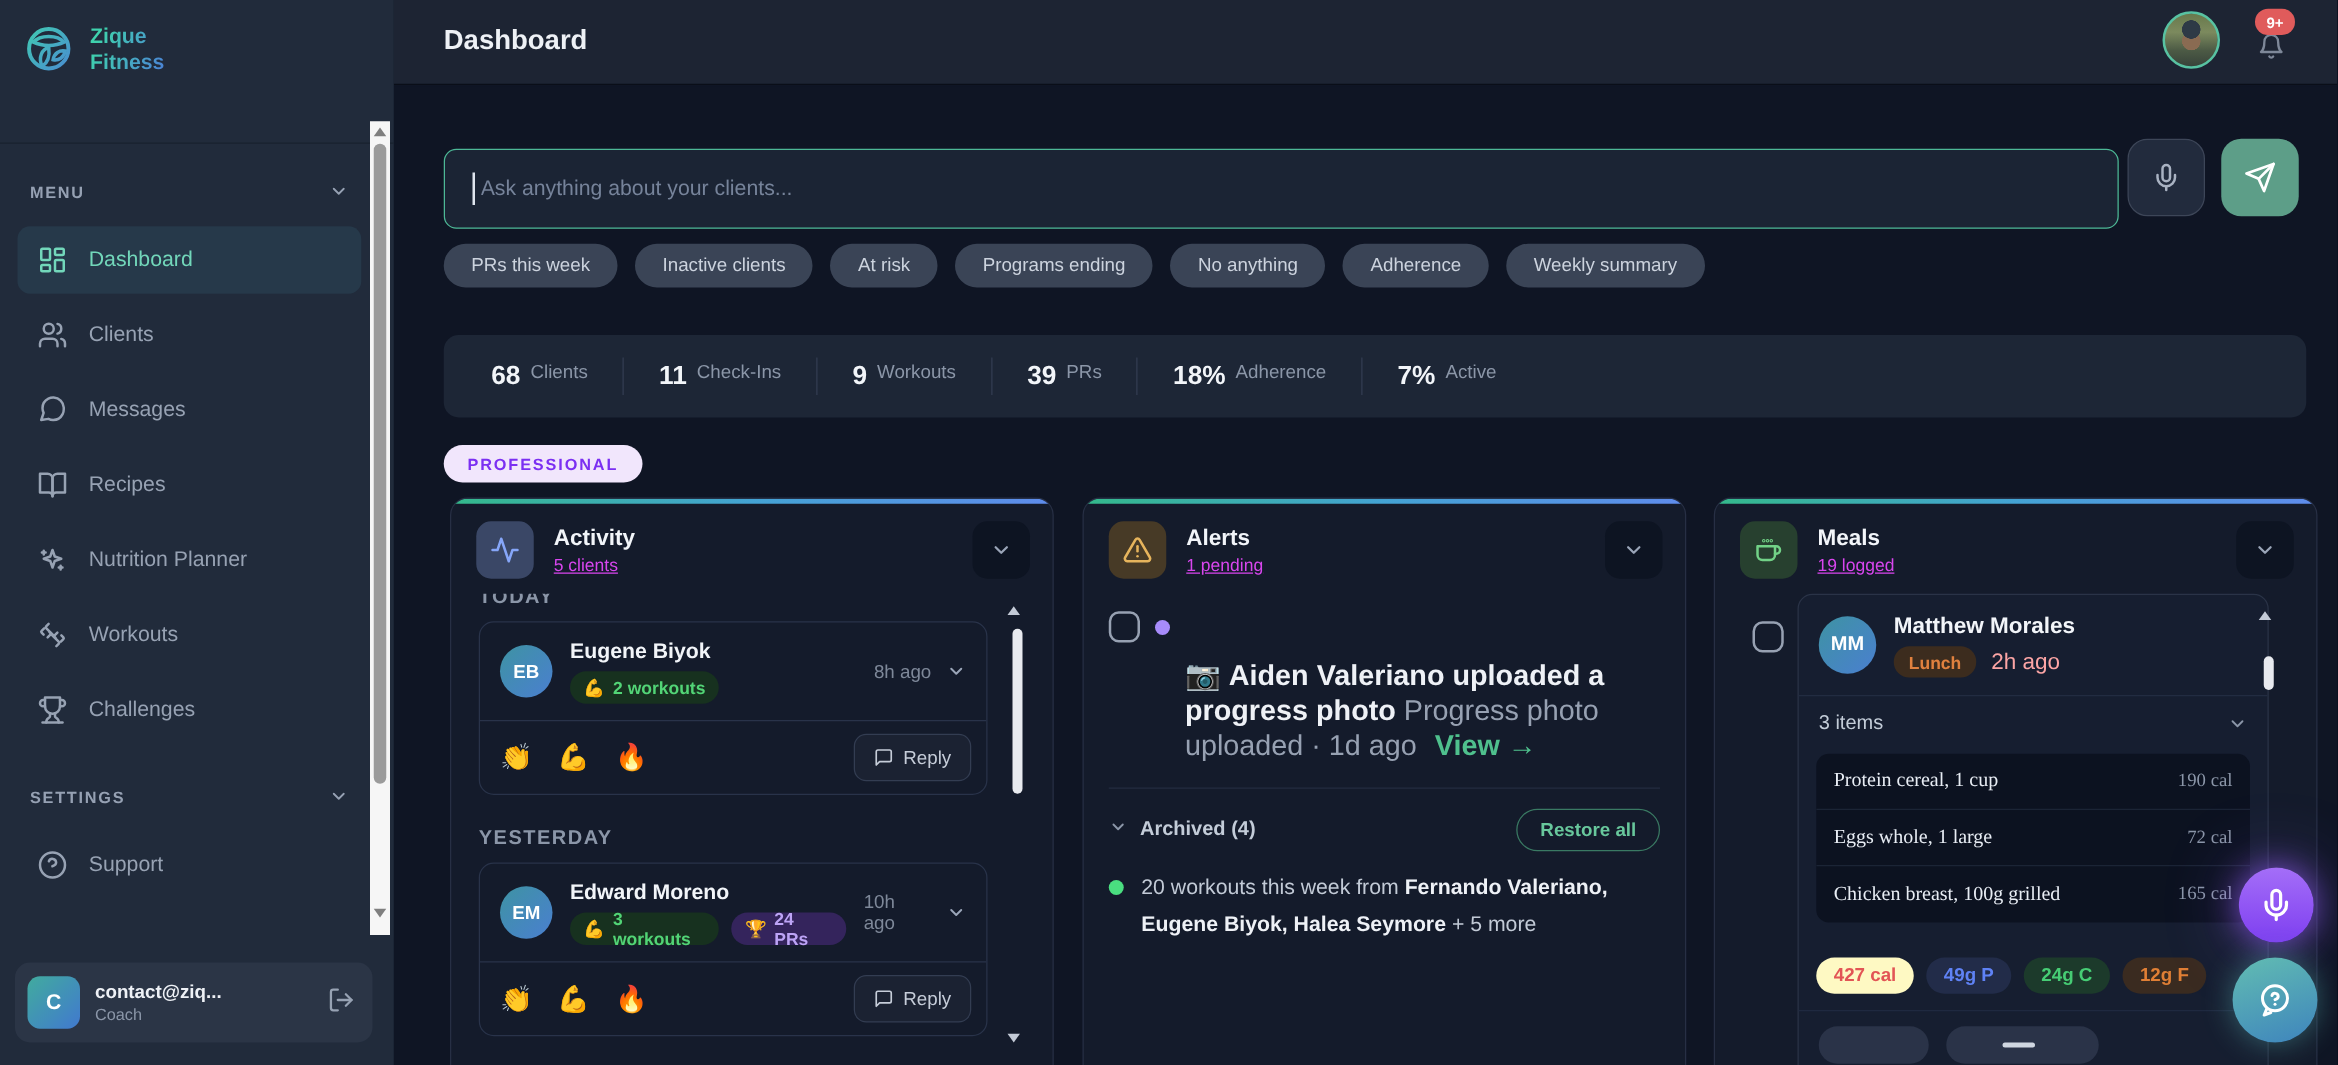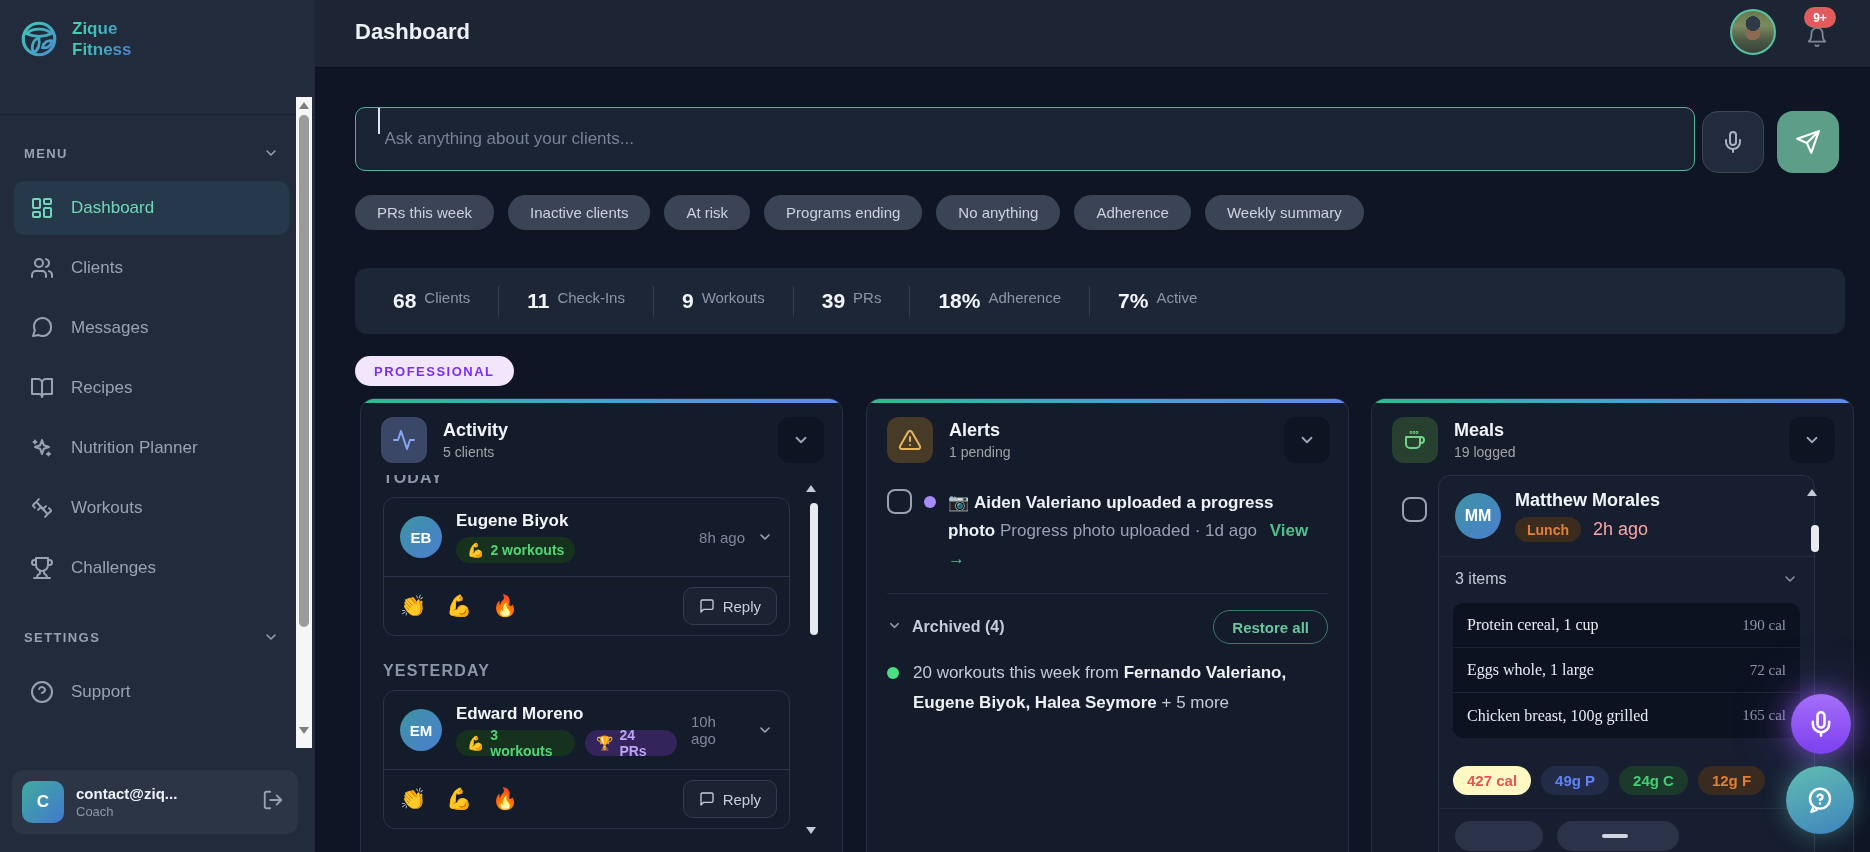--- a/index.html
+++ b/index.html
@@ -38,21 +38,21 @@
   .hdr-avatar { position:absolute; left:1415px; top:9px; width:46px; height:46px; border-radius:50%; border:2px solid #58c2a2;
     background: radial-gradient(circle at 50% 30%, #2e3a46 0 20%, transparent 21%),
                 radial-gradient(circle at 50% 52%, #8a6b52 0 24%, transparent 25%),
                 linear-gradient(180deg,#68794c 0%, #7c8a5e 35%, #4c5a45 70%, #38433a 100%); }
   .bell { position:absolute; left:1491px; top:26px; color:#7e8899; }
   .notif-badge { position:absolute; left:1489px; top:7px; min-width:32px; height:21px; border-radius:11px; background:#e05b5b; color:#fff; font-size:12px; font-weight:bold; display:flex; align-items:center; justify-content:center; padding:0 7px; }
 
   
   .main { position:absolute; left:315px; top:69px; width:1555px; height:783px; background:#0f1524; overflow:hidden; }
 
-  .search-wrap { position:absolute; left:40px; top:38px; width:1340px; height:64px; border:1.5px solid #4db896; border-radius:10px; background:#1b2434; display:flex; align-items:flex-start; }
+  .search-wrap { position:absolute; left:40px; top:50px; width:1340px; height:64px; border:1.5px solid #4db896; border-radius:10px; background:#1b2434; display:flex; align-items:center; }
   .search-caret { width:1.5px; height:26px; background:#dfe5ee; margin-left:22px; }
   .search-input { flex:1; height:100%; background:transparent; border:none; outline:none; color:#e5e9f0; font-size:17px; padding:0 16px 0 5px; font-family:"Liberation Sans", sans-serif; }
   .search-input::placeholder { color:#76839a; }
   .icon-btn { position:absolute; top:42px; width:62px; height:62px; border-radius:16px; display:flex; align-items:center; justify-content:center; cursor:pointer; }
   .mic-btn { left:1387px; background:#222b3d; border:1px solid #3d4658; color:#a9b2c2; }
   .send-btn { left:1462px; background:#5d9e88; color:#fff; }
 
   .chips { position:absolute; left:40px; top:126px; display:flex; gap:14px; }
   .chip { height:35px; padding:0 22px; border-radius:18px; background:#3a4456; color:#ccd3de; font-size:15px; display:flex; align-items:center; cursor:pointer; }
 
@@ -69,21 +69,21 @@
   .card::before { content:""; position:absolute; left:0; top:0; width:100%; height:4px; background:linear-gradient(90deg,#34b98b,#44a3d4,#5f8cec); }
   .card-activity { left:45px; }
   .card-alerts { left:551px; }
   .card-meals { left:1056px; }
   .card-head { display:flex; align-items:center; gap:16px; padding:18px 18px 12px 20px; }
   .card-icon { width:46px; height:46px; border-radius:12px; display:flex; align-items:center; justify-content:center; }
   .ci-activity { background:#3a4766; color:#86a6f8; }
   .ci-alerts { background:#473a26; color:#e6b45c; }
   .ci-meals { background:#27402f; color:#72d287; }
   .card-title { color:#f2f5f9; font-size:18px; font-weight:bold; }
-  .card-sub { color:#a3a3a3; font-size:14px; margin-top:3px; }
+  .card-sub { color:#d946ef; font-size:14px; margin-top:3px;text-decoration:underline; }
   .collapse-btn { margin-left:auto; width:46px; height:46px; border-radius:12px; background:#0d1422; color:#9aa5b8; display:flex; align-items:center; justify-content:center; cursor:pointer; }
 
   
   .a-scroll { position:relative; height:470px; overflow:hidden; }
   .day-label { color:#8b96a8; font-size:16px; font-weight:bold; letter-spacing:1.2px; margin:0 0 10px 22px; }
   .day-label.first { margin-top:-6px; }
   .a-item { margin:0 52px 0 22px; border:1px solid #29334a; border-radius:12px; }
   .a-item + .day-label { margin-top:26px; }
   .a-top { display:flex; align-items:center; gap:14px; padding:13px 16px; }
   .a-avatar { width:42px; height:42px; border-radius:50%; background:linear-gradient(135deg,#3e93a3,#4a7fd0); color:#fff; font-weight:bold; font-size:15px; display:flex; align-items:center; justify-content:center; }
@@ -98,21 +98,21 @@
   .reply-btn { margin-left:auto; display:flex; align-items:center; gap:8px; height:38px; padding:0 15px; border-radius:10px; border:1px solid #333d52; background:#1b2232; color:#c6cdd9; font-size:15px; cursor:pointer; }
   .a-sb-up { position:absolute; right:26px; top:10px; width:0; height:0; border-left:5px solid transparent; border-right:5px solid transparent; border-bottom:7px solid #c3cad6; }
   .a-sb-thumb { position:absolute; right:24px; top:28px; width:8px; height:132px; border-radius:4px; background:#e8eaef; }
   .a-sb-down { position:absolute; right:26px; top:352px; width:0; height:0; border-left:5px solid transparent; border-right:5px solid transparent; border-top:7px solid #c3cad6; }
 
   
   .al-body { padding:14px 20px 0; }
   .al-item { display:flex; gap:12px; }
   .checkbox { width:25px; height:25px; border:2px solid #97a1b2; border-radius:8px; flex:0 0 auto; cursor:pointer; }
   .al-dot { width:12px; height:12px; border-radius:50%; background:#a78bfa; margin-top:7px; flex:0 0 auto; }
-  .al-text { width:372px; font-size:17px; line-height:28px; color:#97a1b2; }
+  .al-text { width:372px; font-size:23px; line-height:28px; color:#97a1b2;margin-top:37px; }
   .al-text b { color:#eef1f6; }
   .al-link { color:#4fc08d; font-weight:bold; margin-left:8px; cursor:pointer; }
   .al-divider { border-top:1px solid #232c40; margin:20px 0 16px; }
   .arch-row { display:flex; align-items:center; gap:10px; }
   .arch-chev { color:#8b96a8; }
   .arch-label { color:#c3ccd8; font-size:16px; font-weight:bold; }
   .restore-btn { margin-left:auto; height:34px; padding:0 18px; border-radius:17px; border:1px solid #3a7a63; background:transparent; color:#68c79c; font-size:15px; font-weight:bold; display:flex; align-items:center; cursor:pointer; }
   .arch-item { display:flex; gap:14px; margin-top:14px; }
   .arch-dot { width:12px; height:12px; border-radius:50%; background:#4ade80; margin-top:9px; flex:0 0 auto; }
   .arch-text { width:414px; color:#c2cad6; font-size:17px; line-height:30px; }

